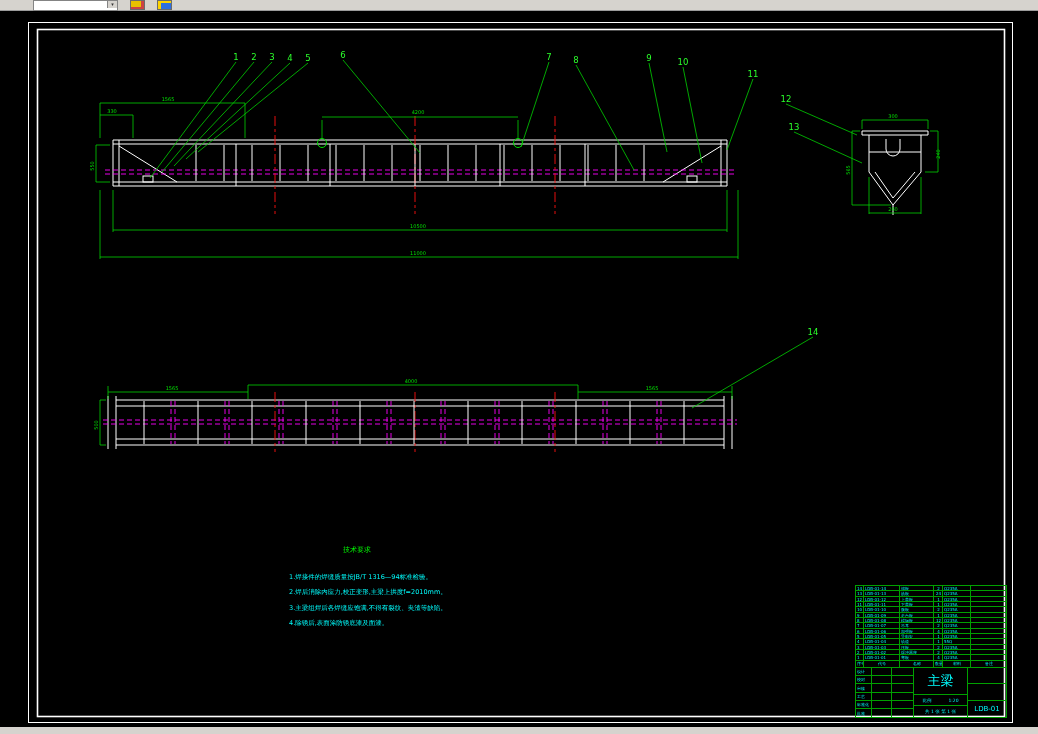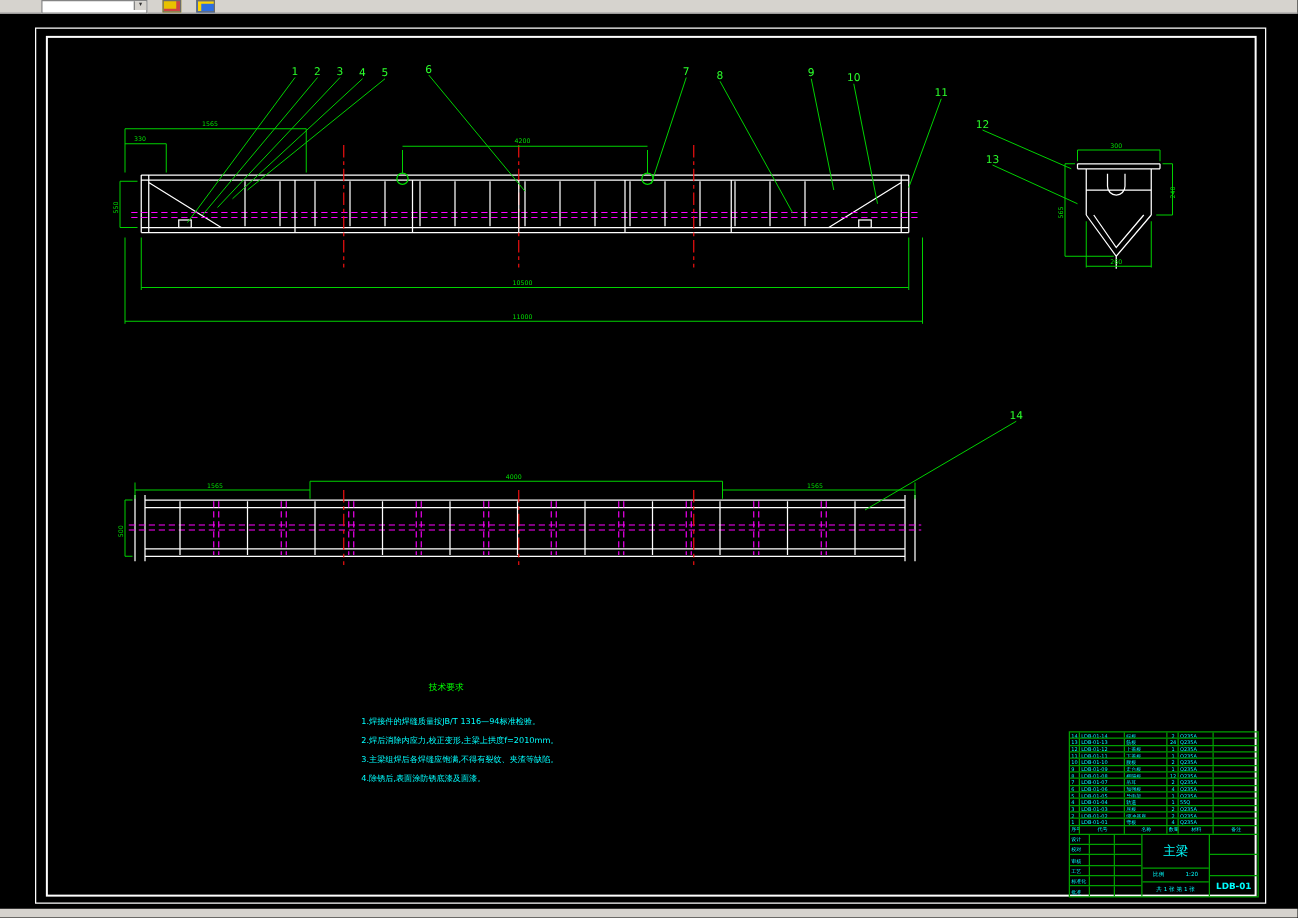--- a/index.html
+++ b/index.html
@@ -41,26 +41,26 @@
   #bom-header .bc{text-align:center;line-height:6px;}
   #tb-main{display:flex;height:49px;}
   .tb-left{width:58px;border-right:1px solid #00a000;display:flex;flex-direction:column;}
   .sign-row{flex:1;display:flex;border-bottom:1px solid #00a000;}
   .sign-row:last-child{border-bottom:none;}
   .sc{border-right:1px solid #00a000;font-size:4px;color:#00ffff;overflow:hidden;
       white-space:nowrap;padding-left:1px;display:flex;align-items:center;}
   .sc.l{width:16px;}.sc.m{width:20px;}.sc.r{flex:1;border-right:none;}
   .tb-mid{width:54px;border-right:1px solid #00a000;display:flex;flex-direction:column;}
   .tb-name{height:27px;display:flex;align-items:center;justify-content:center;
-           color:#00ffff;font-size:10px;border-bottom:1px solid #00a000;}
+           color:#00ffff;font-size:13px;border-bottom:1px solid #00a000;}
   .tb-srow{flex:1;display:flex;border-bottom:1px solid #00a000;font-size:4.5px;color:#00ffff;
            align-items:center;justify-content:space-around;overflow:hidden;white-space:nowrap;}
   .tb-srow:last-child{border-bottom:none;}
   .tb-right{flex:1;display:flex;flex-direction:column;}
-  .tb-r{flex:1;border-bottom:1px solid #00a000;font-weight:bold;}
+  .tb-r{flex:1;border-bottom:1px solid #00a000;}
   .tb-no{height:22px;display:flex;align-items:center;justify-content:center;
          color:#00ffff;font-size:7px;border-bottom:none;}
 </style>
 </head>
 <body>
 
 <div class="toolbar">
   <div class="combo">
     <span class="combo-text"></span>
     <span class="combo-arrow">▾</span>

